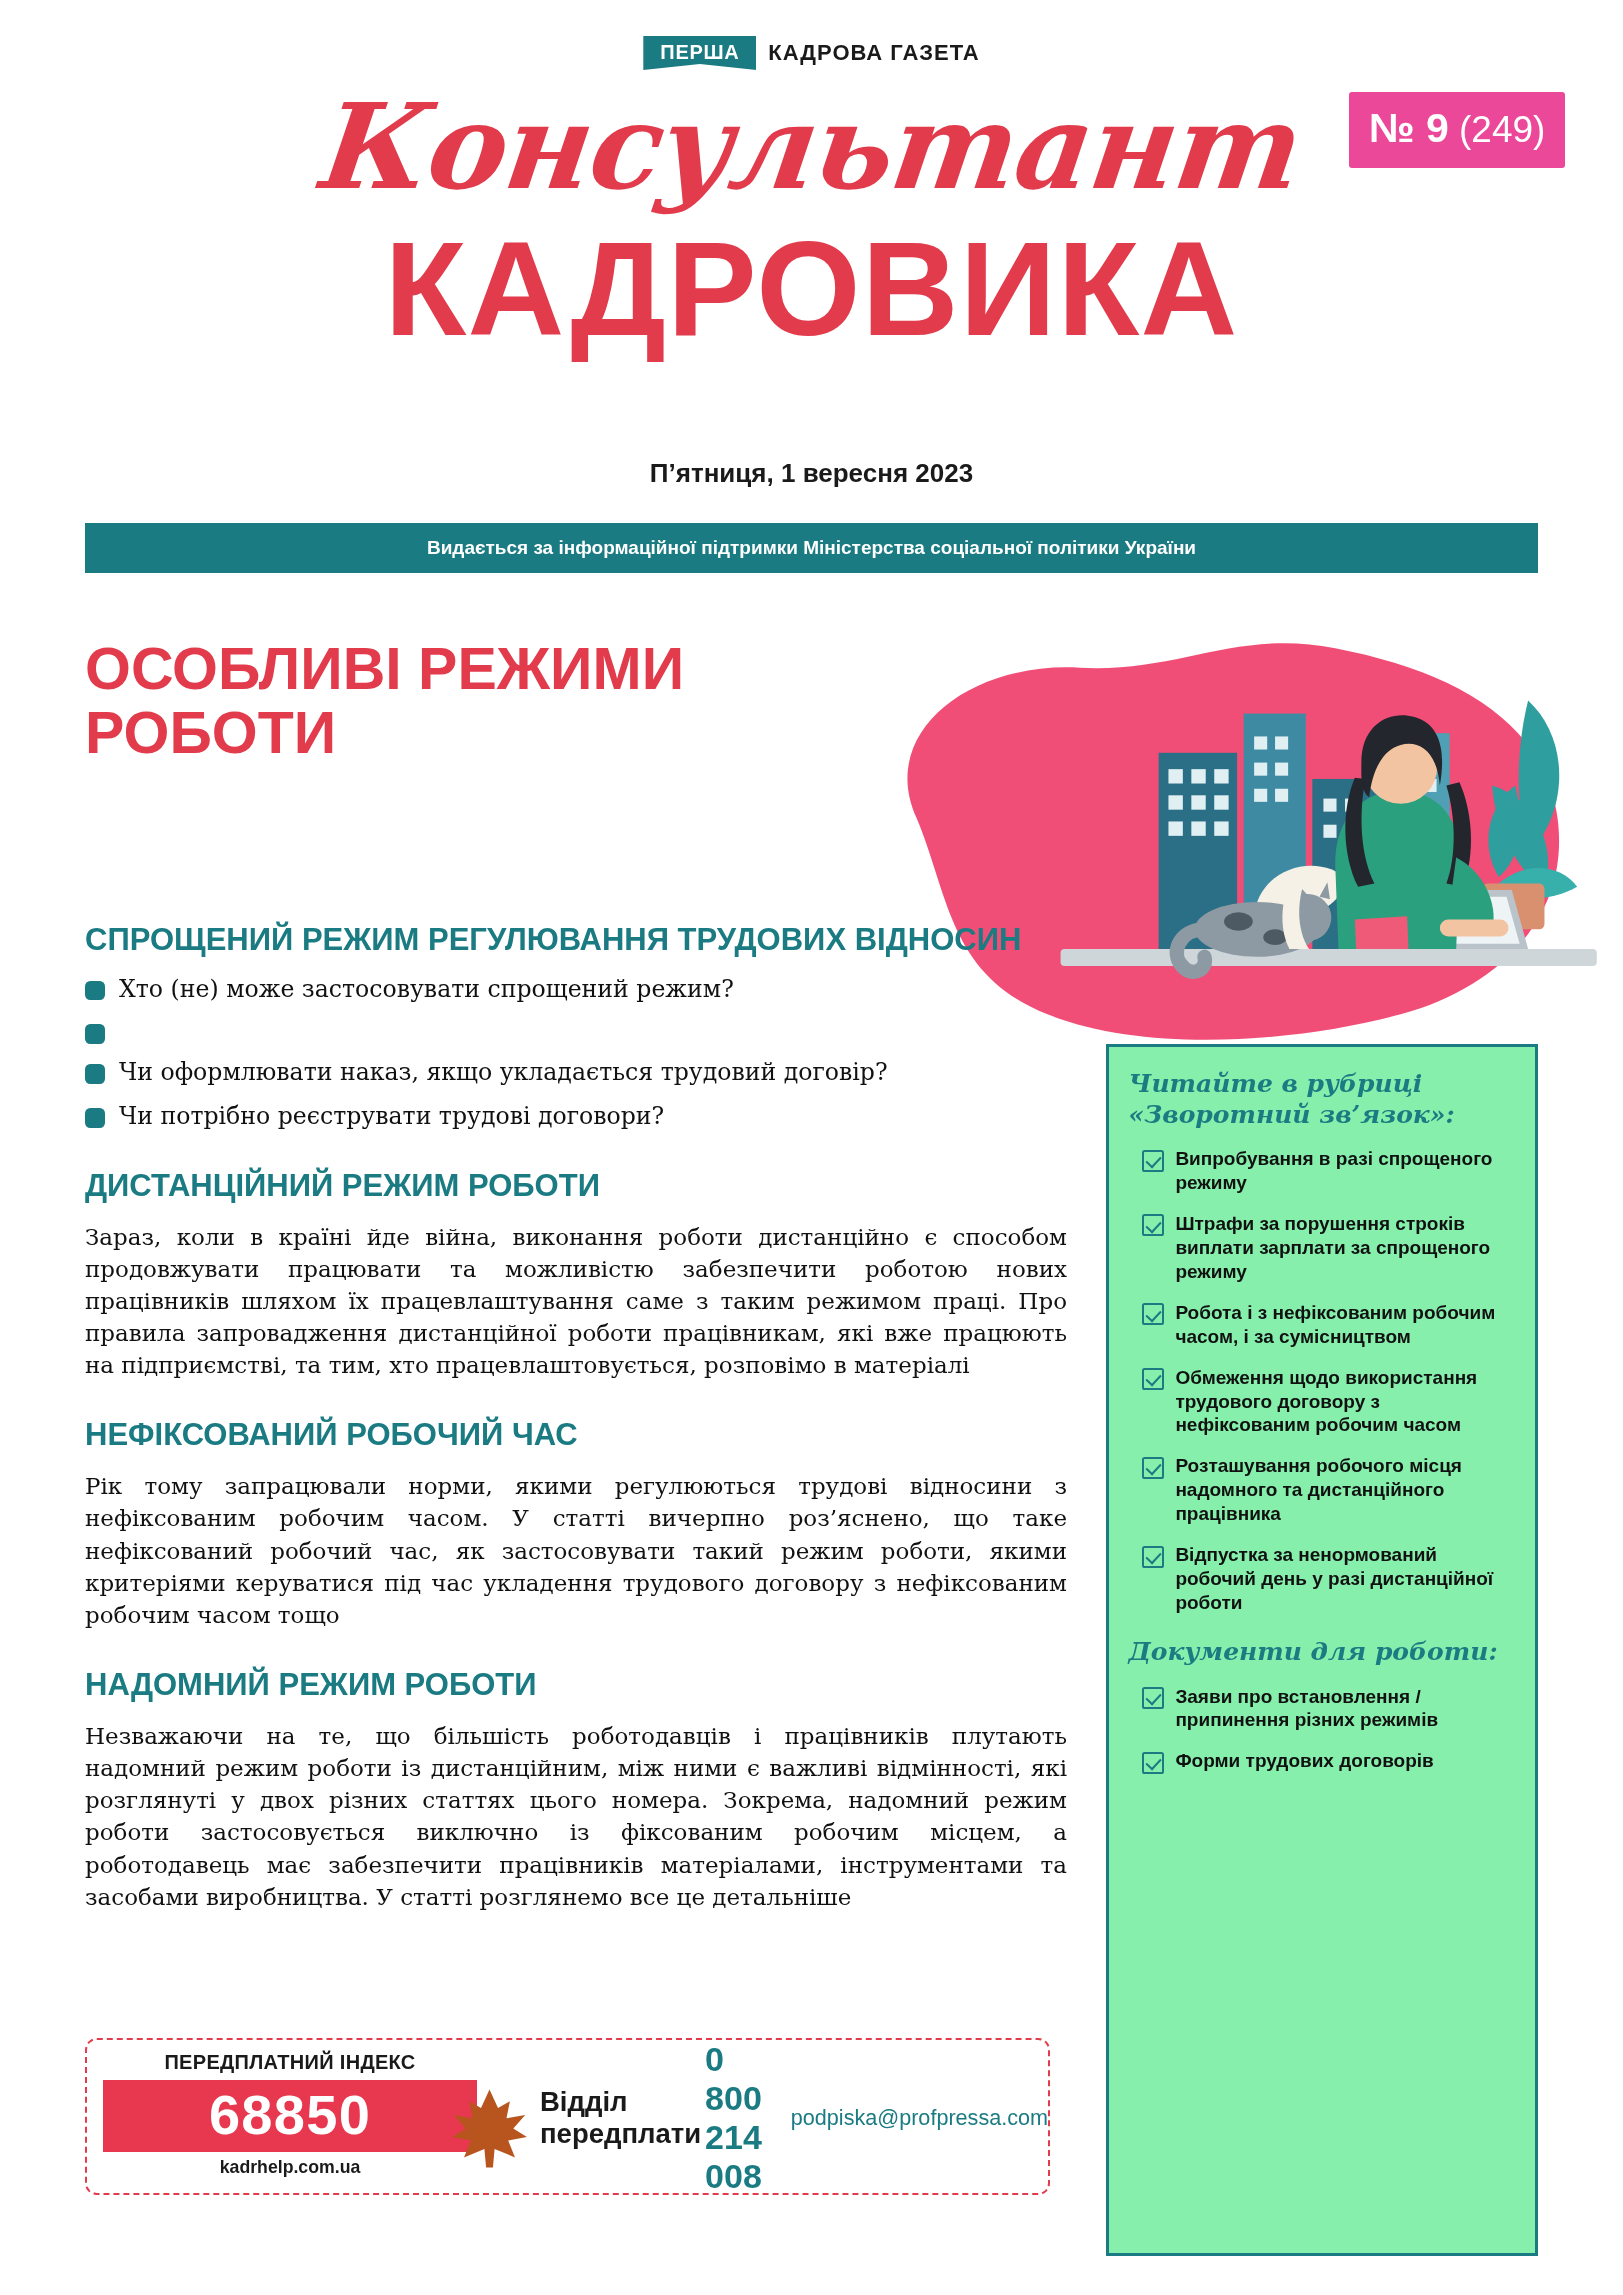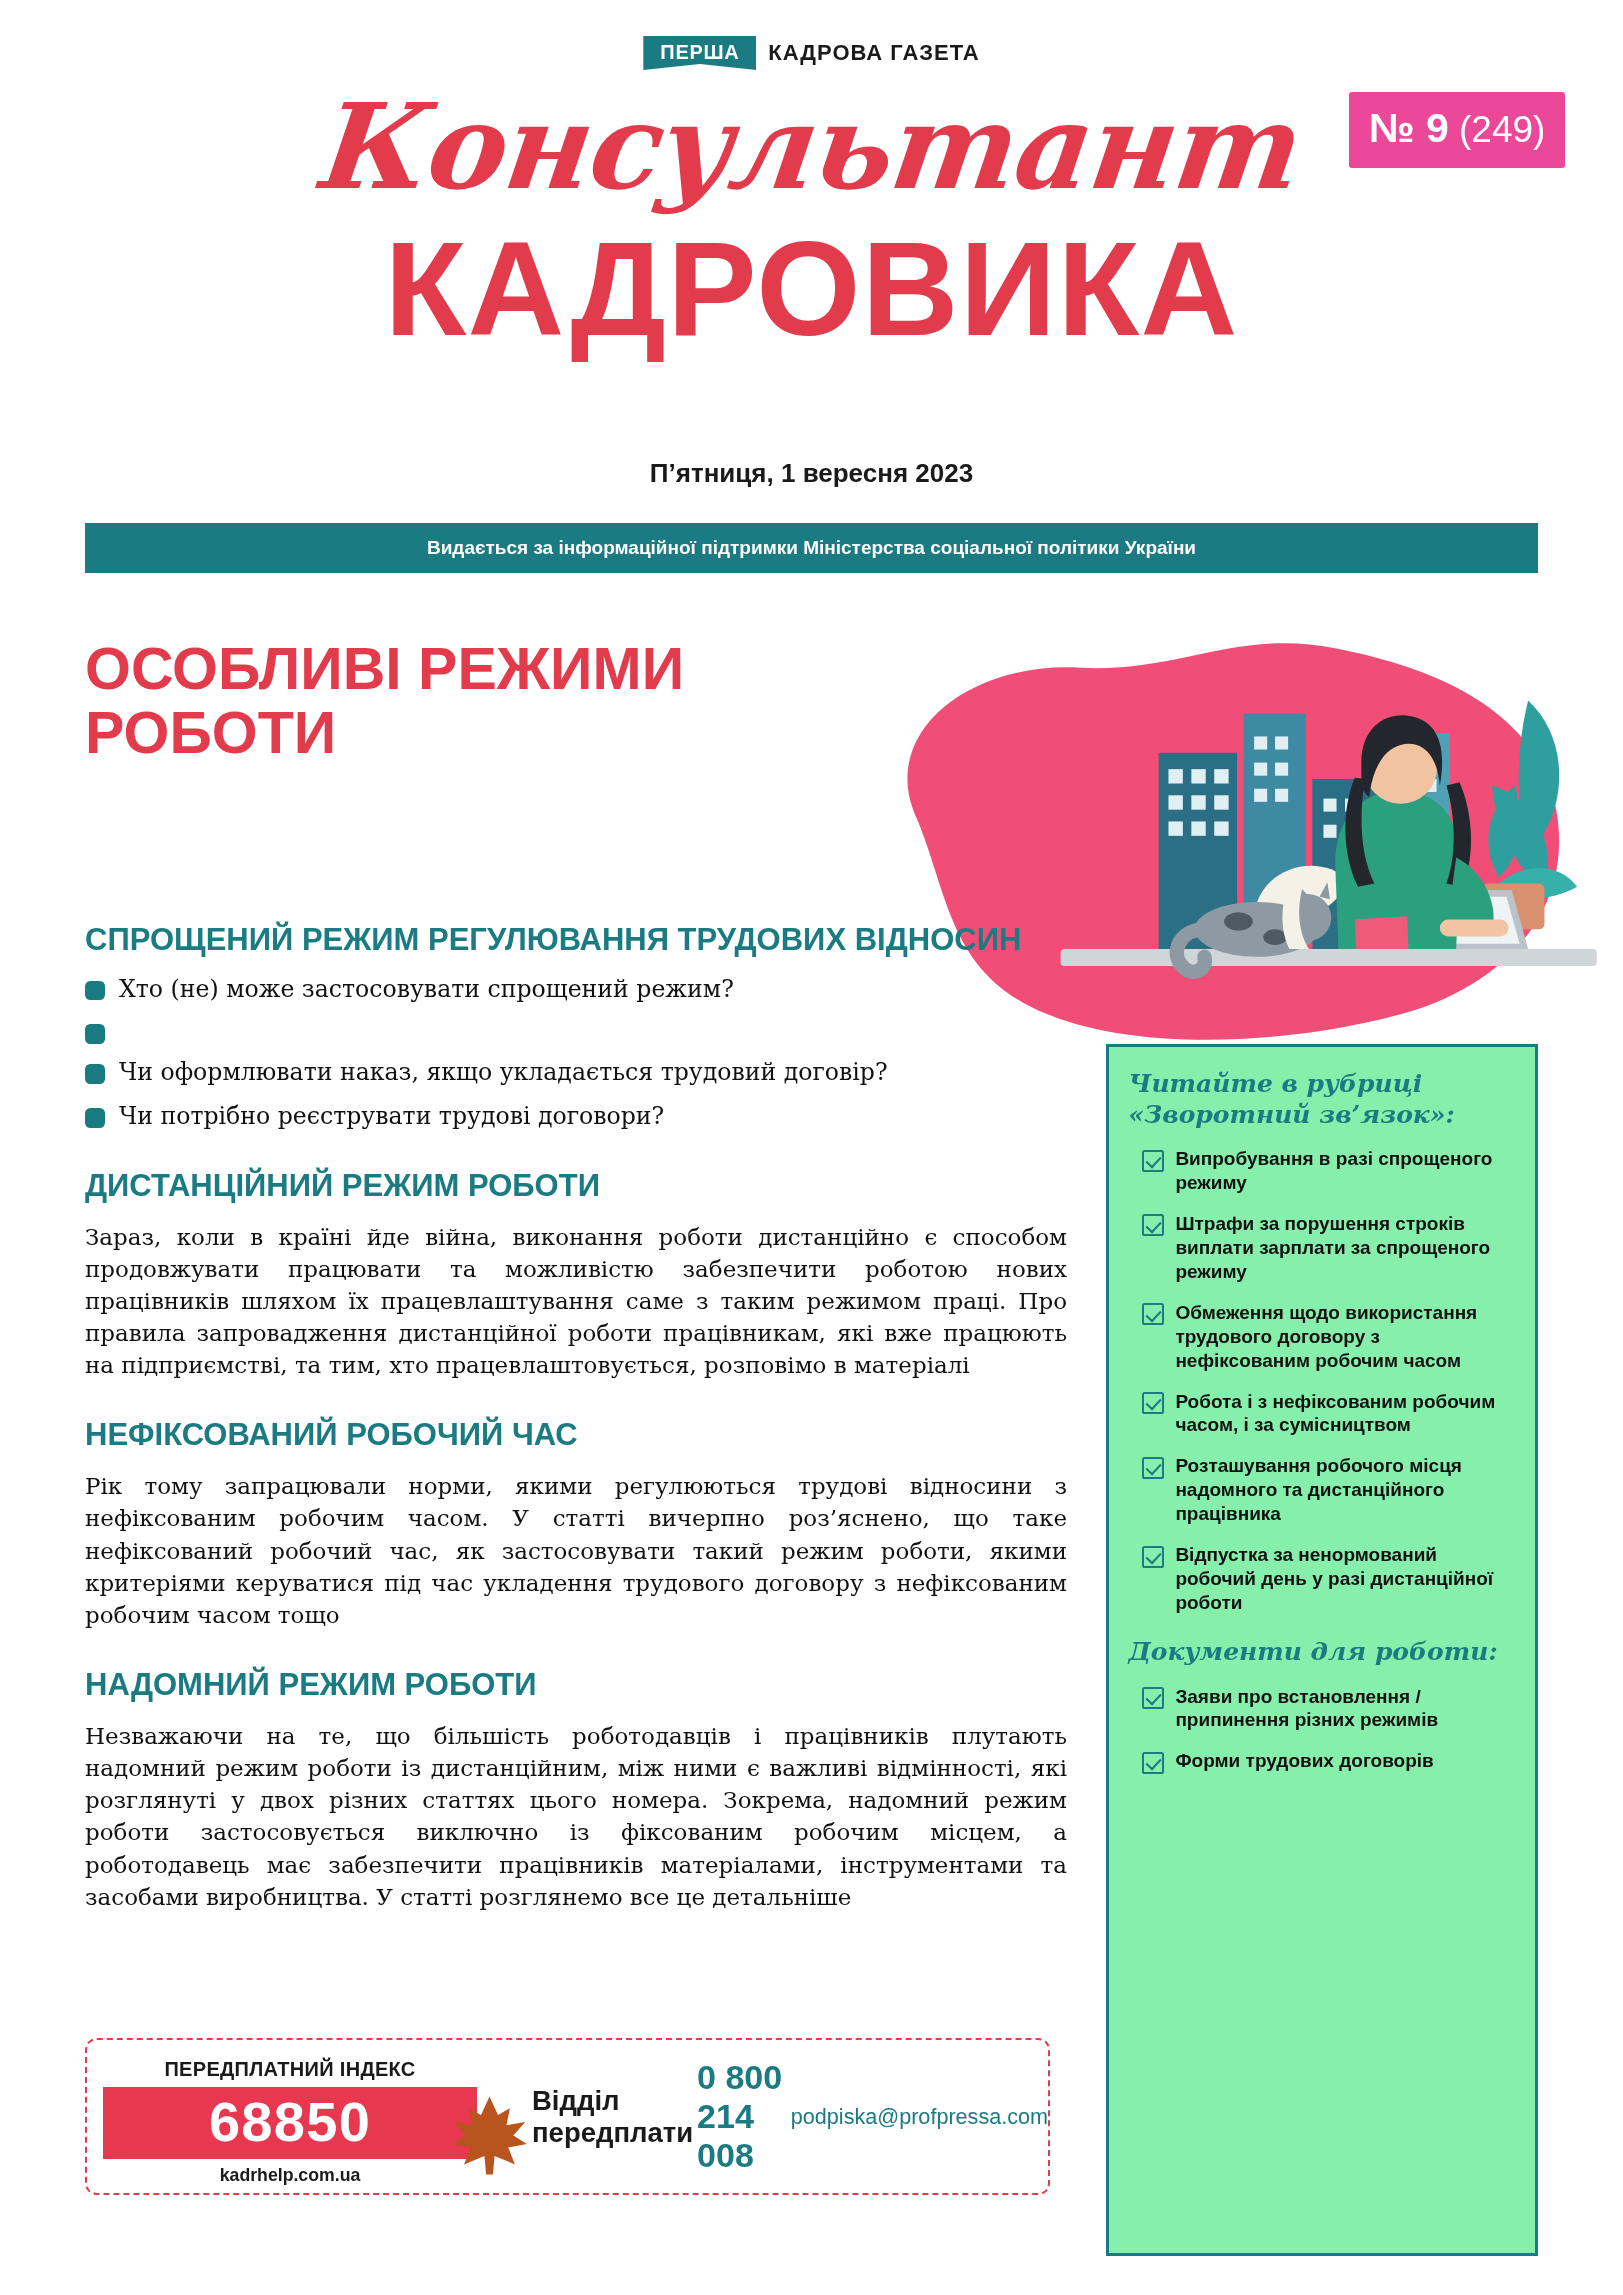--- a/index.html
+++ b/index.html
@@ -177,21 +177,22 @@
   .sub-box {
     position: absolute;
     left: 85px;
     top: 2038px;
     width: 965px;
     height: 157px;
     border: 2.6px dashed #e23b4c;
     border-radius: 11.8px;
     box-sizing: border-box;
     display: flex;
-    align-items: center;
+    align-items: flex-start;
+    gap: 8px;
   }
   .sub-left {
     width: 406px;
     padding: 10.5px 0 0 0;
     text-align: center;
     position: relative;
   }
   .sub-index-label {
     font-size: 20px;
     font-weight: bold;
@@ -464,25 +465,25 @@
     <li>
       <span class="chk"></span>
       <span class="chk-text">Випробування в разі спрощеного режиму</span>
     </li>
     <li>
       <span class="chk"></span>
       <span class="chk-text">Штрафи за порушення строків виплати зарплати за спрощеного режиму</span>
     </li>
     <li>
       <span class="chk"></span>
+      <span class="chk-text">Робота і з нефіксованим робочим часом, і за сумісництвом</span>
+    </li>
+    <li>
+      <span class="chk"></span>
       <span class="chk-text">Обмеження щодо використання трудового договору з нефіксованим робочим часом</span>
-    </li>
-    <li>
-      <span class="chk"></span>
-      <span class="chk-text">Робота і з нефіксованим робочим часом, і за сумісництвом</span>
     </li>
     <li>
       <span class="chk"></span>
       <span class="chk-text">Розташування робочого місця надомного та дистанційного працівника</span>
     </li>
     <li>
       <span class="chk"></span>
       <span class="chk-text">Відпустка за ненормований робочий день у разі дистанційної роботи</span>
     </li>
   </ul>

